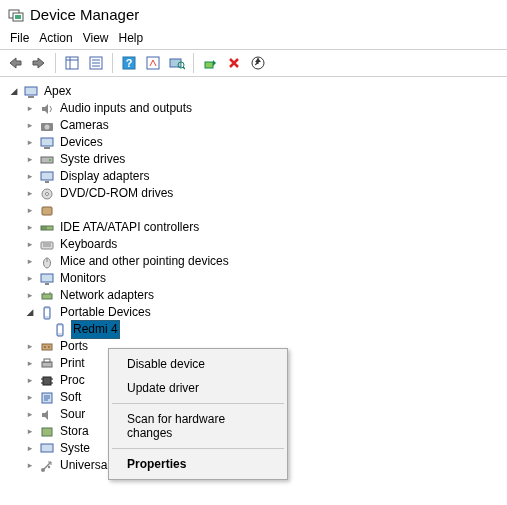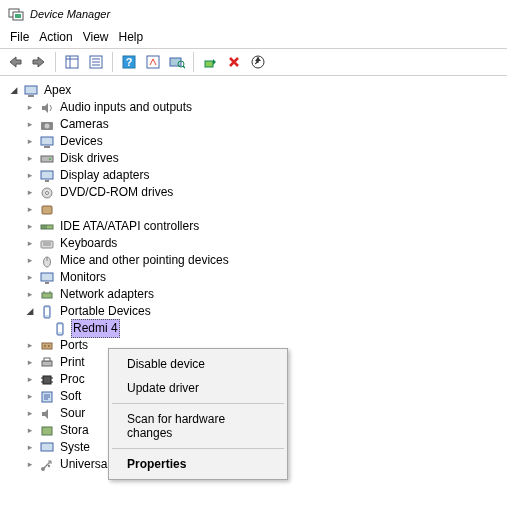--- a/index.html
+++ b/index.html
@@ -13,22 +13,21 @@
     overflow: hidden;
     user-select: none;
   }
   .titlebar {
     display: flex;
     align-items: center;
     padding: 6px 8px 4px 8px;
     gap: 6px;
   }
   .titlebar .title {
-    font-size: 11px;
-    font-style: italic;
+    font-size: 15px;
   }
   .menubar {
     display: flex;
     gap: 10px;
     padding: 4px 10px 4px 10px;
   }
   .menubar span { cursor: default; }
   .toolbar {
     border-top: 1px solid #d0d0d0;
     border-bottom: 1px solid #d0d0d0;
@@ -76,21 +75,21 @@
   .expander.open { color: #444; }
   .icon {
     width: 16px;
     height: 16px;
     display: inline-flex;
     align-items: center;
     justify-content: center;
   }
   .label { padding: 0 2px; }
   .selected .label {
-    background: #c4b5fd;
+    background: #0369a1;
     border: 1px dotted #555;
     padding: 0 1px;
   }
   .indent0 { padding-left: 4px; }
   .indent1 { padding-left: 20px; }
   .indent2 { padding-left: 48px; }
   .context-menu {
     position: absolute;
     left: 108px;
     top: 348px;
@@ -243,21 +242,21 @@
       <span class="label">Devices</span>
     </div>
   <div class="node indent1">
       <span class="expander">▸</span>
       <span class="icon">
         <svg width="14" height="14">
           <rect x="1" y="4" width="12" height="6" fill="#bbb" stroke="#666"></rect>
           <circle cx="10" cy="7" r="1" fill="#4a4"></circle>
         </svg>
       </span>
-      <span class="label">Disk drives</span>
+      <span class="label">Syste drives</span>
     </div>
   <div class="node indent1">
       <span class="expander">▸</span>
       <span class="icon">
         <svg width="14" height="14">
           <rect x="1" y="2" width="12" height="8" fill="#cde" stroke="#46a"></rect>
           <rect x="5" y="11" width="4" height="2" fill="#888"></rect>
         </svg>
       </span>
       <span class="label">Display adapters</span>

